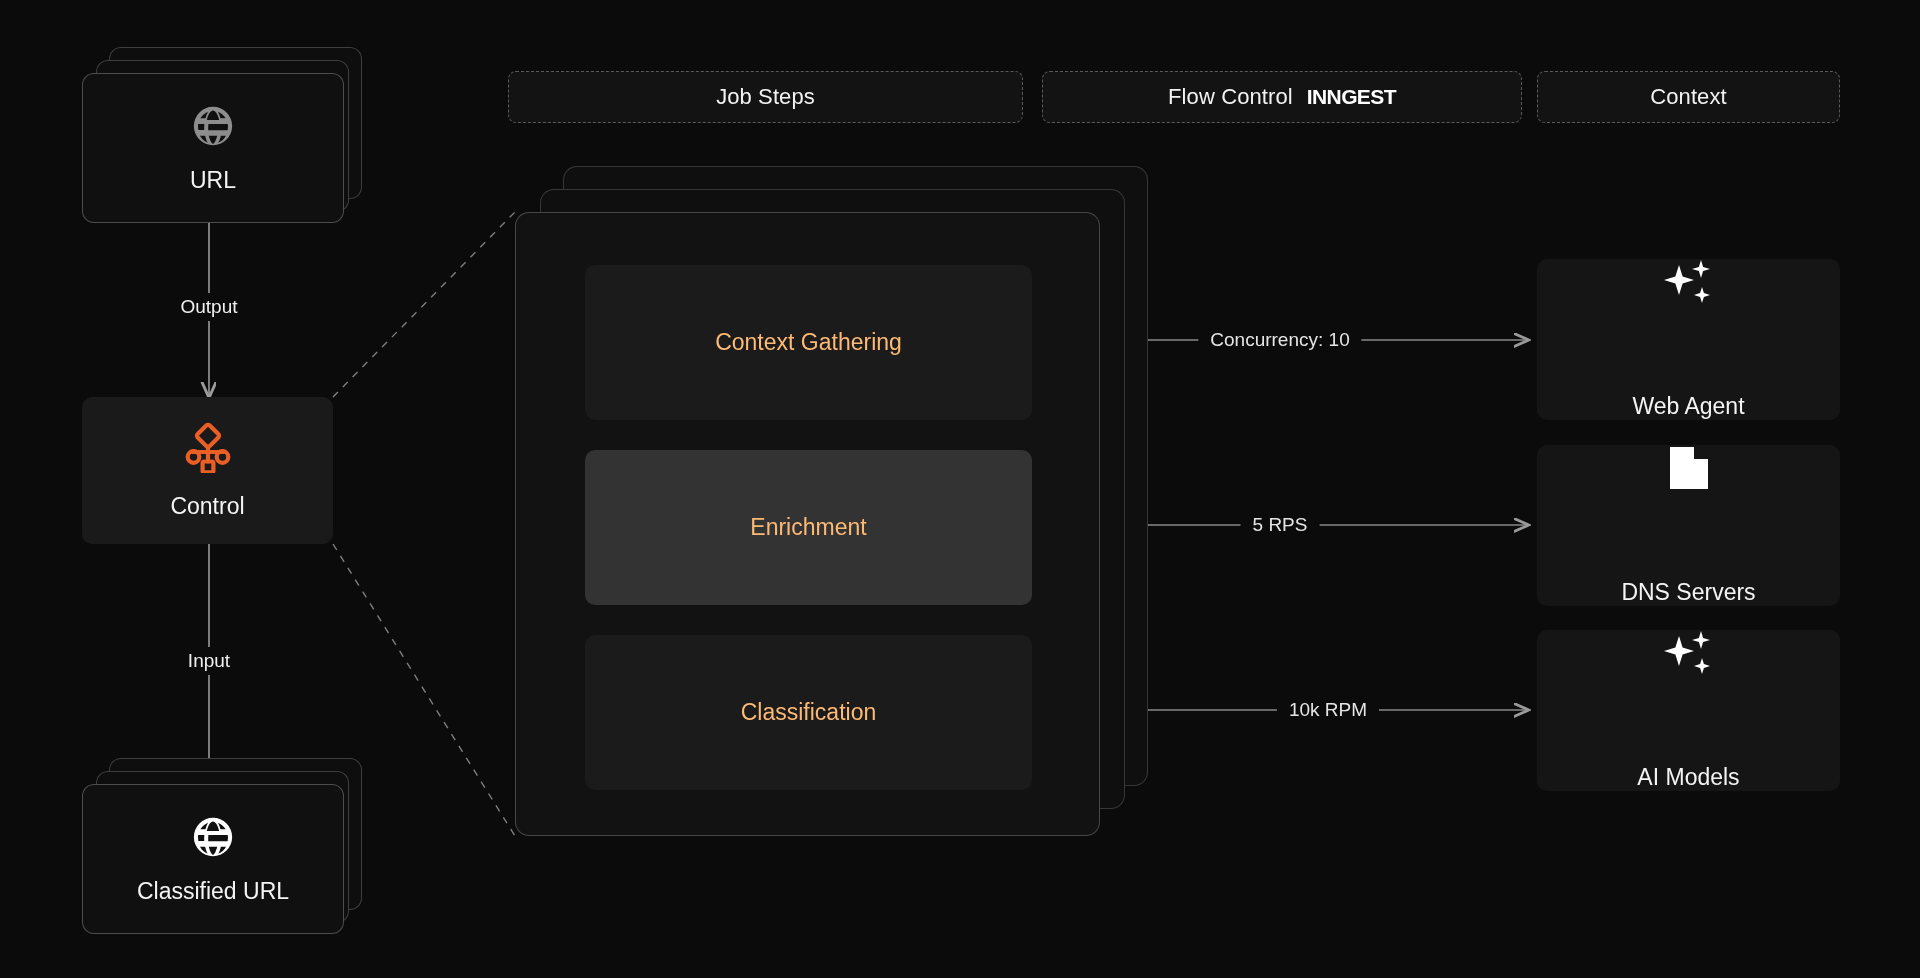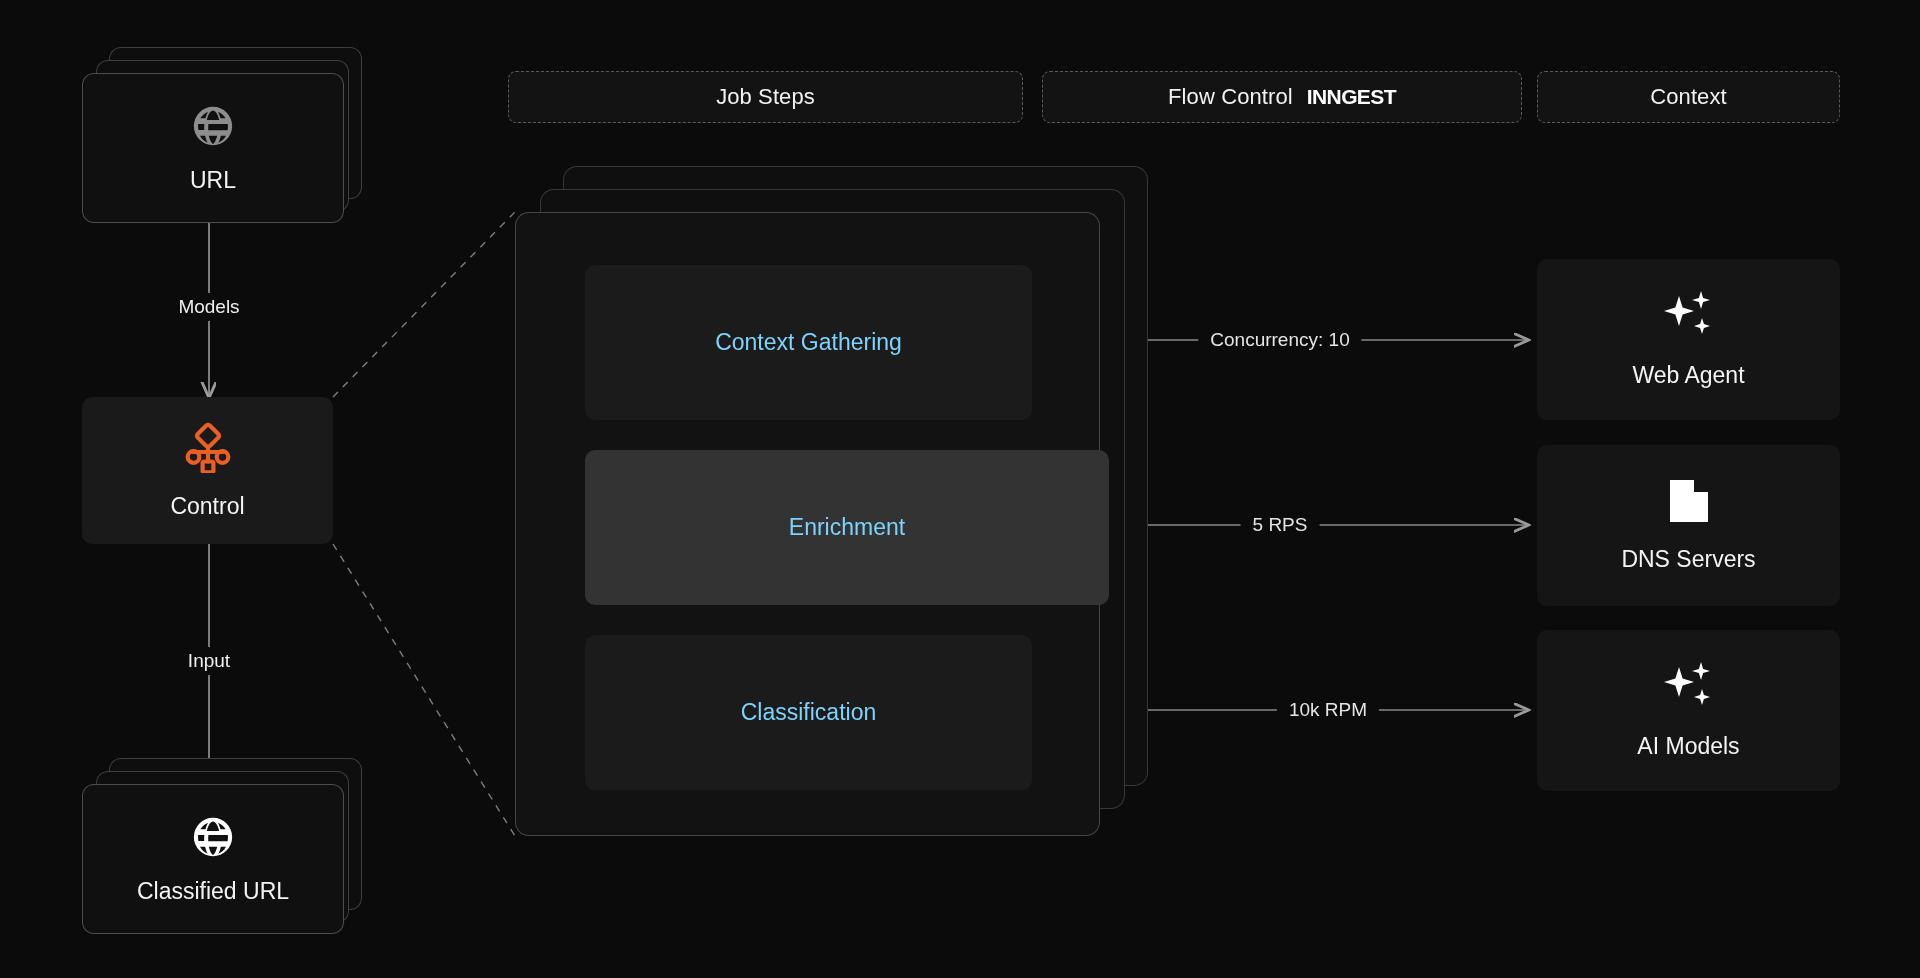--- a/index.html
+++ b/index.html
@@ -88,21 +88,21 @@
   }
 
   
   .res-card {
     position: absolute;
     border-radius: 10px;
     background: #151515;
     display: flex;
     flex-direction: column;
     align-items: center;
-    justify-content: center;
+    justify-content: space-between;
     gap: 18px;
   }
   .res-label { font-size: 23px; color: #f4f4f4; }
 
   
   .panel-ghost {
     position: absolute;
     border: 1px solid rgba(255,255,255,0.17);
     border-radius: 14px;
     background: #0f0f0f;
@@ -115,21 +115,21 @@
   }
   .step {
     position: absolute;
     border-radius: 10px;
     background: #1b1b1b;
     display: flex;
     align-items: center;
     justify-content: center;
   }
   .step.active { background: #333333; }
-  .step-label { font-size: 23px; color: #7dd3fc; }
+  .step-label { font-size: 23px; color: #fdba74; }
 
   
   .edge-label {
     position: absolute;
     font-size: 19px;
     color: #e5e5e5;
     background: #0b0b0b;
     padding: 0 12px;
     white-space: nowrap;
     transform: translate(-50%, -50%);
@@ -194,21 +194,21 @@
     <div class="card" style="left:0px; top:26px; width:262px; height:150px;">
       <span>
         <svg width="46" height="46" viewBox="0 0 24 24" fill="#8d8d8d">
           <path d="M12 2a10 10 0 1 0 0 20 10 10 0 0 0 0-20Zm0 1.9c1.2 0 2.6 1.9 3.2 5H8.8c.6-3.1 2-5 3.2-5ZM4.2 10.9h3.3c-.1 .7-.1 1.4-.1 2.1 0 .4 0 .8 0 1.1H4.4a8.1 8.1 0 0 1-.2-1.8c0-.5 0-1 0-1.4Zm1 6.2h2.7c.3 1.5 .8 2.8 1.4 3.7a8.2 8.2 0 0 1-4.1-3.7Zm4.6 0h4.4c-.6 2.6-1.7 4.2-2.2 4.2s-1.6-1.6-2.2-4.2Zm-.3-2.9c0-.4 0-.8 0-1.2 0-.7 0-1.4 .1-2.1h6.8c.1 .7 .1 1.4 .1 2.1 0 .4 0 .8 0 1.2H9.5Zm6.6 2.9h2.7a8.2 8.2 0 0 1-4.1 3.7c.6-.9 1.1-2.2 1.4-3.7Zm.4-2.9c0-.3 0-.7 0-1.1 0-.7 0-1.4-.1-2.1h3.3c.1 .5 .1 1 .1 1.4 0 .6-.1 1.2-.2 1.8h-3.1ZM18.6 8h-2.7c-.3-1.4-.8-2.6-1.3-3.5A8.2 8.2 0 0 1 18.6 8ZM9.4 4.5C8.9 5.4 8.4 6.6 8.1 8H5.4a8.2 8.2 0 0 1 4-3.5Z"></path>
         </svg>
       </span>
       <span class="card-label">URL</span>
     </div>
   </div>
 
-  <div class="vlabel" style="left:209px; top:307px;">Models</div>
+  <div class="vlabel" style="left:209px; top:307px;">Output</div>
 
   <div class="classify-node dots" style="left:82px; top:397px; width:251px; height:147px;">
     <span>
       <svg width="52" height="52" viewBox="0 0 52 52" fill="none" stroke="#ea5f26" stroke-width="4.2">
         <rect x="17.5" y="6.3" width="17" height="17" rx="2.4" transform="rotate(45 26 14.8)"></rect>
         <circle cx="11.5" cy="36" r="5.8"></circle>
         <circle cx="40.5" cy="36" r="5.8"></circle>
         <rect x="20.6" y="40.5" width="10.8" height="10.8" rx="1.6"></rect>
         <path d="M26 25.5 L26 31 M26 31 L11.5 31 L11.5 30.2 M26 31 L40.5 31 L40.5 30.2 M26 31 L26 40.5" stroke-linecap="round"></path>
       </svg>
@@ -232,21 +232,21 @@
   </div>
 
   <div class="panel-ghost dots" style="left:563px; top:166px; width:585px; height:620px;"></div>
   <div class="panel-ghost dots" style="left:540px; top:189px; width:585px; height:620px;"></div>
   <div class="panel-main dots" style="left:515px; top:212px; width:585px; height:624px;">
 
     <div class="step" style="left:69px; top:52px; width:447px; height:155px;">
       <span class="step-label">Context Gathering</span>
     </div>
 
-    <div class="step active" style="left:69px; top:237px; width:524px; height:155px;">
+    <div class="step active" style="left:69px; top:237px; width:447px; height:155px;">
       <span class="step-label">Enrichment</span>
     </div>
 
     <div class="step" style="left:69px; top:422px; width:447px; height:155px;justify-content:center;">
       <span class="step-label">Classification</span>
     </div>
   </div>
 
   <div class="edge-label" style="left:1280px; top:340px;">Concurrency: 10</div>
   <div class="edge-label" style="left:1280px; top:525px;">5 RPS</div>

